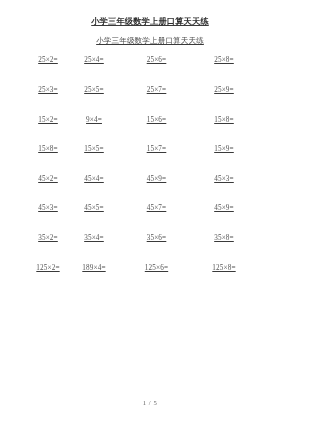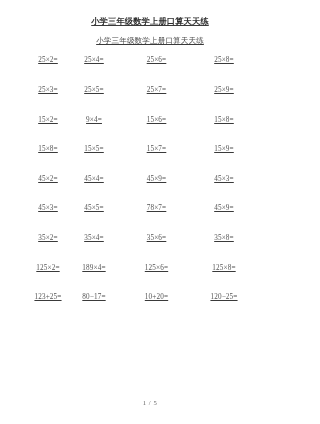--- a/index.html
+++ b/index.html
@@ -132,44 +132,38 @@
     <div class="problem-row">
       <span class="problem-cell c0">45×2=</span>
       <span class="problem-cell c1">45×4=</span>
       <span class="problem-cell c2">45×9=</span>
       <span class="problem-cell c3">45×3=</span>
     </div>
 
     <div class="problem-row">
       <span class="problem-cell c0">45×3=</span>
       <span class="problem-cell c1">45×5=</span>
-      <span class="problem-cell c2">78×7=</span>
+      <span class="problem-cell c2">45×7=</span>
       <span class="problem-cell c3">45×9=</span>
     </div>
 
     <div class="problem-row">
       <span class="problem-cell c0">35×2=</span>
       <span class="problem-cell c1">35×4=</span>
       <span class="problem-cell c2">35×6=</span>
       <span class="problem-cell c3">35×8=</span>
     </div>
 
 
     <div class="problem-row">
       <span class="problem-cell c0">125×2=</span>
       <span class="problem-cell c1">189×4=</span>
       <span class="problem-cell c2">125×6=</span>
       <span class="problem-cell c3">125×8=</span>
     </div>
 
 
-    <div class="problem-row">
-      <span class="problem-cell c0">123+25=</span>
-      <span class="problem-cell c1">80−17=</span>
-      <span class="problem-cell c2">10+20=</span>
-      <span class="problem-cell c3">120−25=</span>
-    </div>
 
   </div>
 
   <div class="page-footer">1 / 5</div>
 
 </div>
 
 </body></html>

